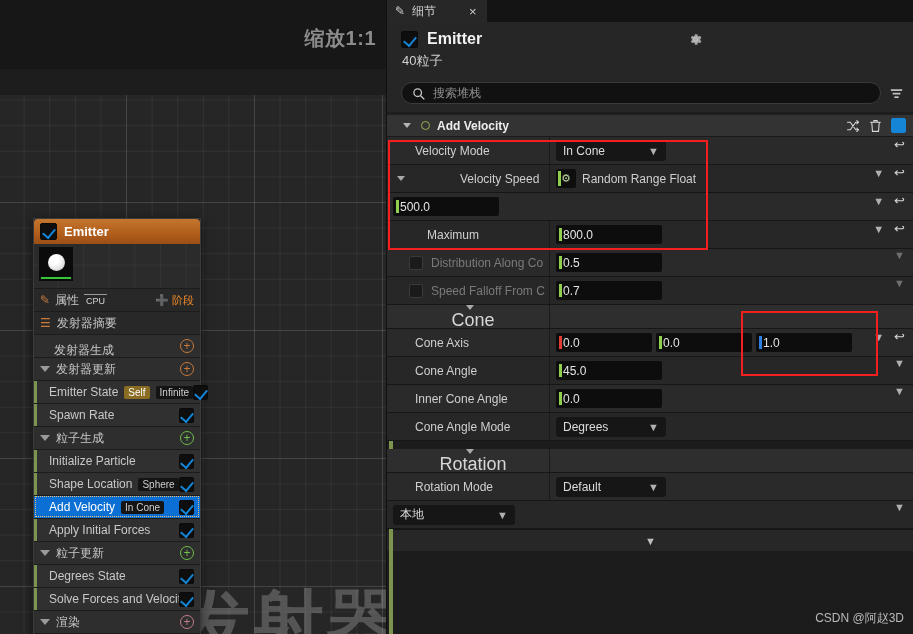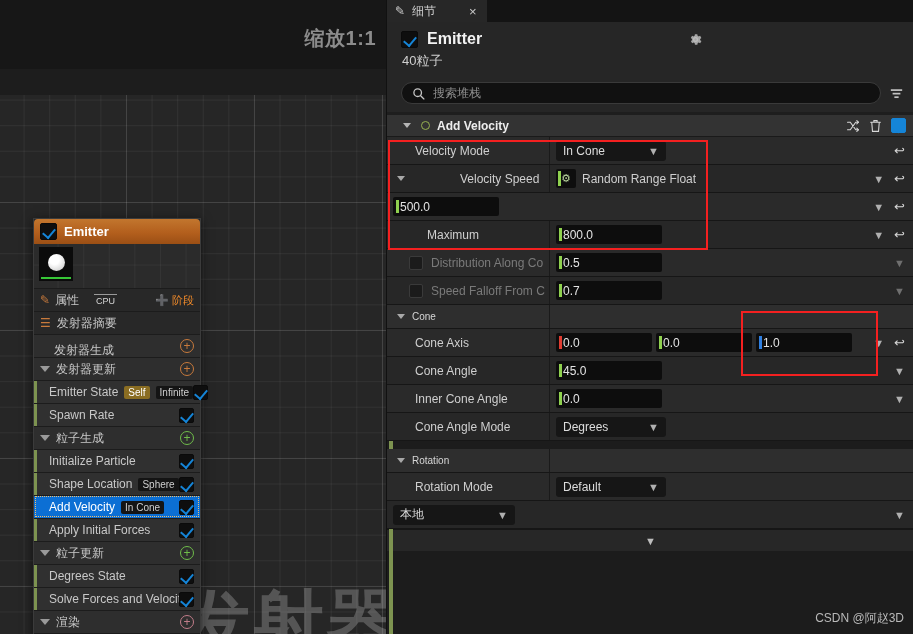--- a/index.html
+++ b/index.html
@@ -123,21 +123,21 @@
   }
   .tag.self { background:#8a6d22; }
   .tag.dark { background:#141414; color:#cfcfcf; }
   .em-row.selected { background:#0c6fd4; }
   .em-row.selected .lbl { color:#ffffff; }
   .em-row.selected { outline:1px dotted #f0c070; outline-offset:-2px; }
   .ico-pen { color:#c87a3c; font-size:12px; margin-right:5px; }
   .ico-list { color:#c87a3c; font-size:12px; margin-right:6px; }
   .cpu-badge {
     font-size:9px; color:#d6d6d6; border-top:1px solid #9a9a9a;
-    padding:1px 2px 0; margin-left:15px;
+    padding:1px 2px 0; margin-left:5px;
   }
 
   
   #details {
     position:absolute; left:386px; top:0; width:527px; height:634px;
     background:#1e1e1e; border-left:1px solid #111;
   }
   #tabbar { height:22px; background:#141414; display:flex; align-items:stretch; }
   #tab-details {
     display:flex; align-items:center; gap:7px; padding:0 10px 0 8px;
@@ -169,37 +169,37 @@
     display:flex; align-items:center; height:22px; padding:0 8px 0 16px;
     background:#333333; border-bottom:1px solid #1a1a1a;
   }
   .mod-header .cap { font-size:12px; color:#ededed; font-weight:bold; }
   .mod-header .circ {
     width:9px;height:9px;border-radius:50%;border:1.5px solid #96b050; margin:0 7px 0 2px;
   }
   .mod-header .acts { margin-left:auto; display:flex; align-items:center; gap:9px; }
 
   .prow {
-    display:flex; align-items:center; height:28px;
+    display:flex; align-items:flex-start; height:28px;
     border-bottom:1px solid #161616; background:#2a2a2a; position:relative;
   }
   .prow.alt { background:#272727; }
   .prow .name {
     width:163px; flex:0 0 163px; font-size:12px; color:#cfcfcf;
     padding-left:28px; white-space:nowrap; overflow:hidden;
     border-right:1px solid #1a1a1a; height:100%; display:flex; align-items:center;
   }
   .prow .name.lvl0 { padding-left:16px; }
   .prow .name.lvl2 { padding-left:40px; }
   .prow .name.disabled { color:#7a7a7a; }
   .prow .val { flex:1; display:flex; align-items:center; padding-left:6px; height:100%; gap:5px;}
   .prow .ends { display:flex; align-items:center; gap:10px; padding-right:9px; }
 
   .sect-row { background:#2e2e2e; height:24px; }
-  .sect-row .name { font-size:10px; color:#d6d6d6; }
+  .sect-row .name { font-size:18px; color:#d6d6d6;flex-direction:column; }
   .gapbar { height:8px; background:#1c1c1c; }
 
   .combo {
     height:20px; min-width:110px; background:#161616; border-radius:3px;
     display:flex; align-items:center; padding:0 7px; font-size:12px; color:#dcdcdc;
     justify-content:space-between; gap:18px;
   }
   .numbox {
     height:19px; width:106px; background:#0d0d0d; border-radius:2px;
     display:flex; align-items:center; font-size:12px; color:#e4e4e4;

